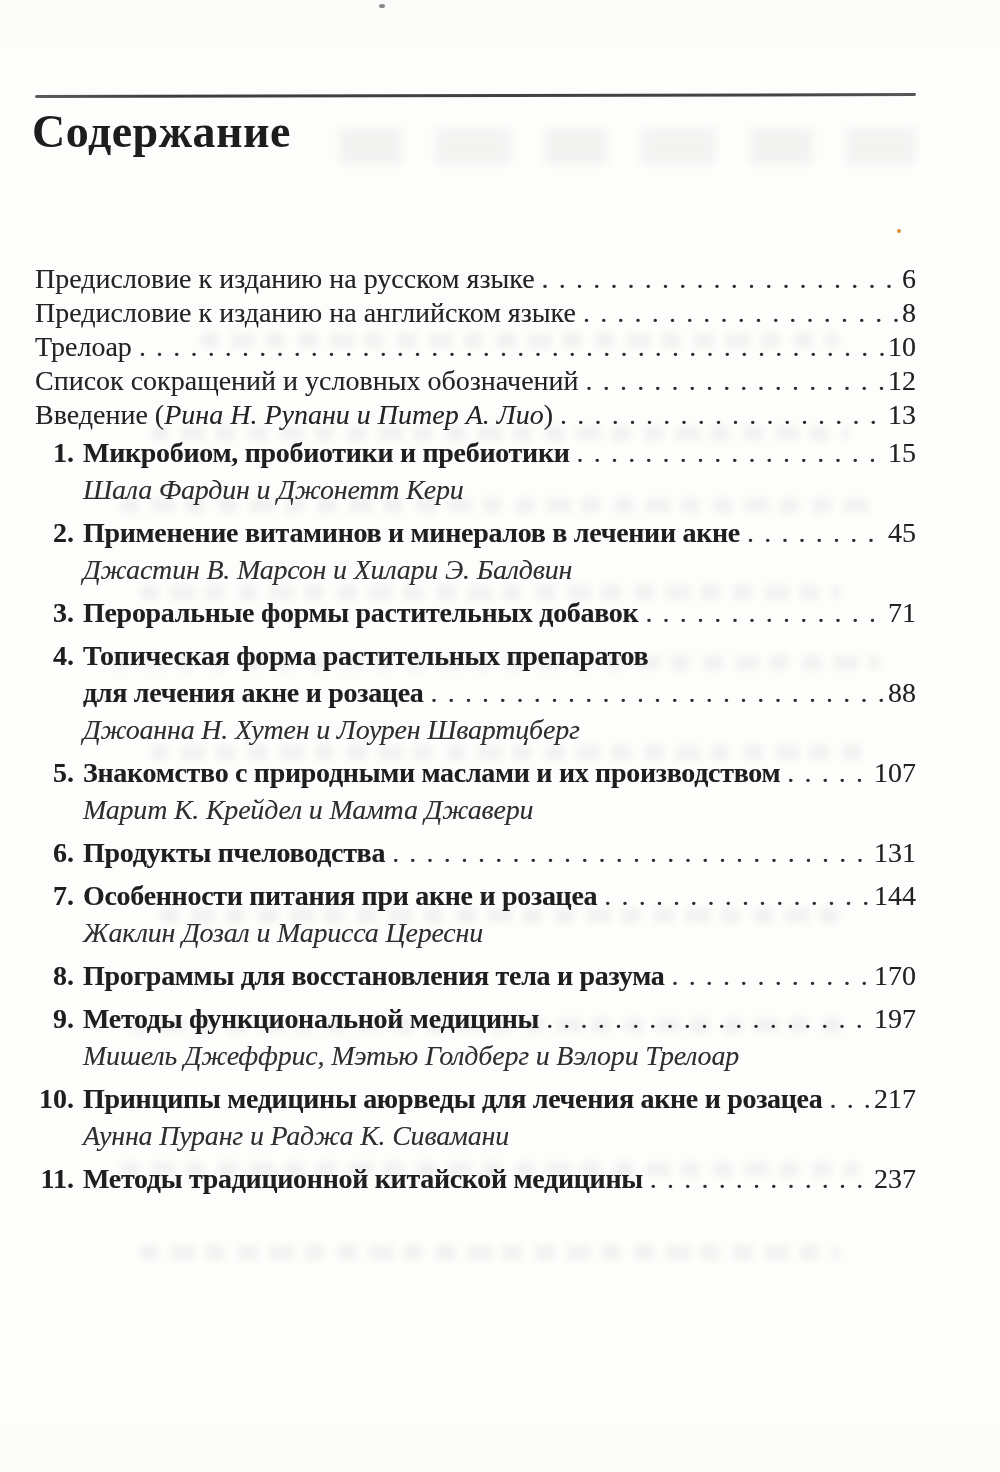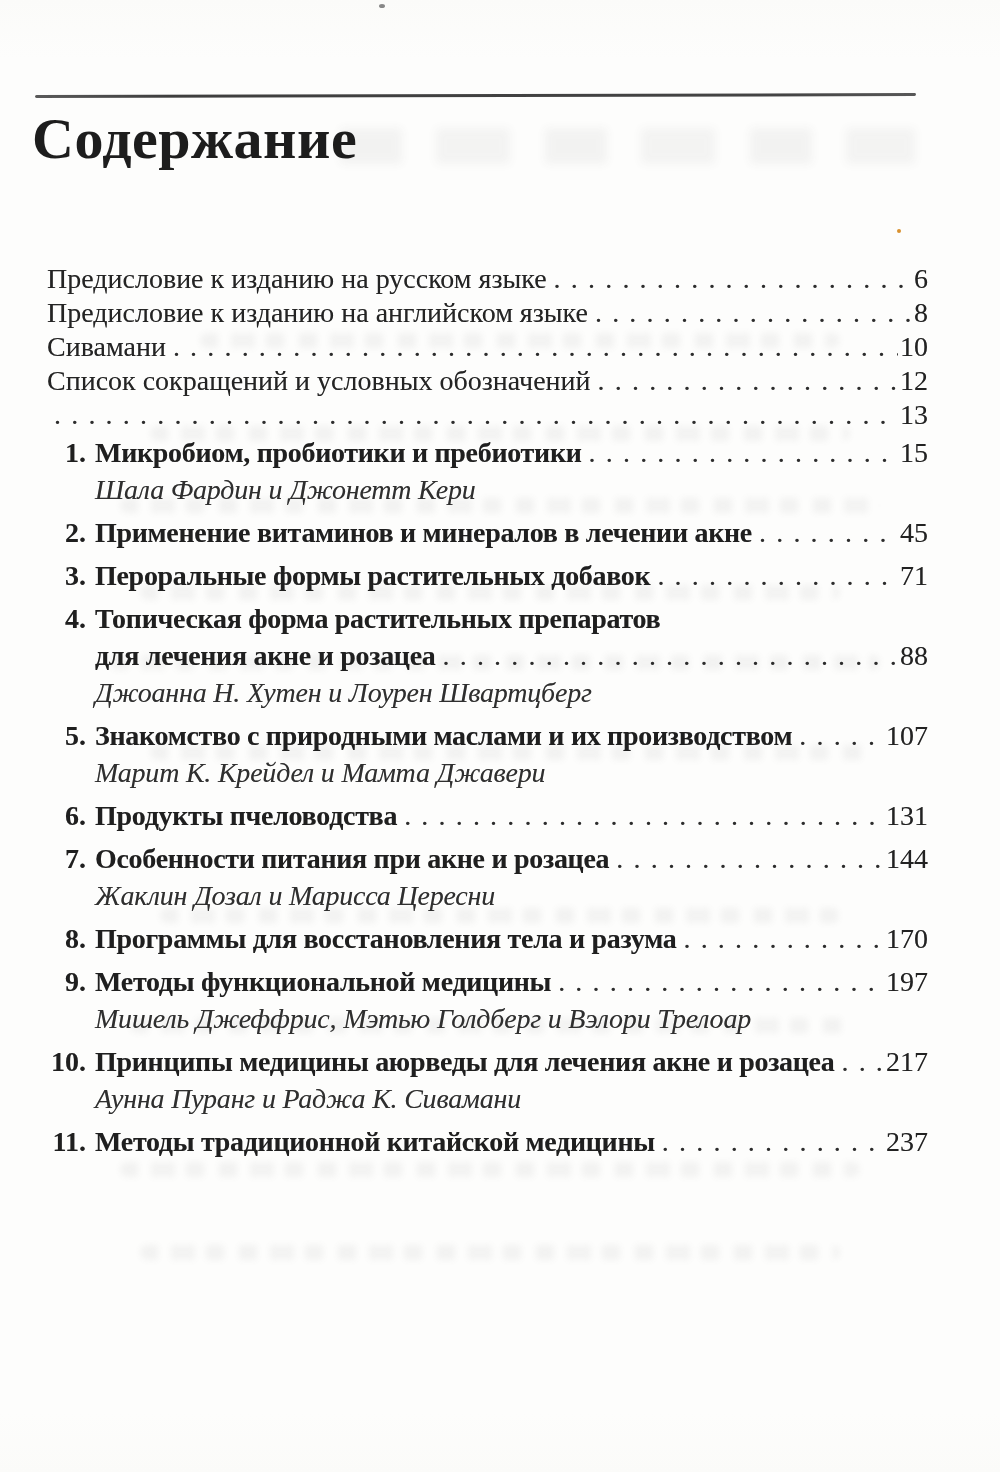--- a/index.html
+++ b/index.html
@@ -52,33 +52,32 @@
     left: 35px; top: 94px;
     width: 881px; height: 3px;
     background: linear-gradient(90deg, #5a5a5a, #3e3e3e 15%, #444 85%, #585858);
     border-radius: 2px;
     transform: rotate(-0.12deg);
   }
   h1.page-title {
     position: absolute;
     left: 32px; top: 104px;
     margin: 0;
-    font-size: 58px;
+    font-size: 46px;
     line-height: 1.2;
     font-weight: bold;
     color: #1d1d1d;
     letter-spacing: 0.5px;
   }
   .toc {
     position: absolute;
     left: 35px; top: 262px;
     width: 881px;
     font-size: 28px;
     text-shadow: 0 0 0.5px rgba(45,45,45,0.35);
-    margin-left: 12px;
   }
   .fm-row {
     display: flex;
     align-items: baseline;
     line-height: 34px;
     white-space: nowrap;
   }
   .chapters { margin-top: 2px; }
   .chapter { margin-bottom: 6px; }
   .ch-row {
@@ -156,30 +155,31 @@
       <span>Предисловие к изданию на русском языке</span>
       <span class="leader"></span>
       <span class="pg">6</span>
     </div>
     <div class="fm-row">
       <span>Предисловие к изданию на английском языке</span>
       <span class="leader"></span>
       <span class="pg">8</span>
     </div>
     <div class="fm-row">
-      <span>Сивамани</span>
+      <span>Трелоар</span>
       <span class="leader"></span>
       <span class="pg">10</span>
     </div>
     <div class="fm-row">
       <span>Список сокращений и условных обозначений</span>
       <span class="leader"></span>
       <span class="pg">12</span>
     </div>
     <div class="fm-row">
+      <span><span>Введение (</span><span class="it">Рина Н. Рупани и Питер А. Лио</span><span>) </span></span>
       <span class="leader"></span>
       <span class="pg">13</span>
     </div>
 
     <div class="chapters">
 
       <div class="chapter">
         <div class="ch-row">
           <span class="num">1.</span>
           <span class="ch-title">Микробиом, пробиотики и пребиотики</span>
@@ -189,20 +189,21 @@
         <div class="authors">Шала Фардин и Джонетт Кери</div>
       </div>
 
       <div class="chapter">
         <div class="ch-row">
           <span class="num">2.</span>
           <span class="ch-title">Применение витаминов и минералов в лечении акне</span>
           <span class="leader"></span>
           <span class="pg">45</span>
         </div>
+        <div class="authors">Джастин В. Марсон и Хилари Э. Балдвин</div>
       </div>
 
       <div class="chapter">
         <div class="ch-row">
           <span class="num">3.</span>
           <span class="ch-title">Пероральные формы растительных добавок</span>
           <span class="leader"></span>
           <span class="pg">71</span>
         </div>
       </div>

